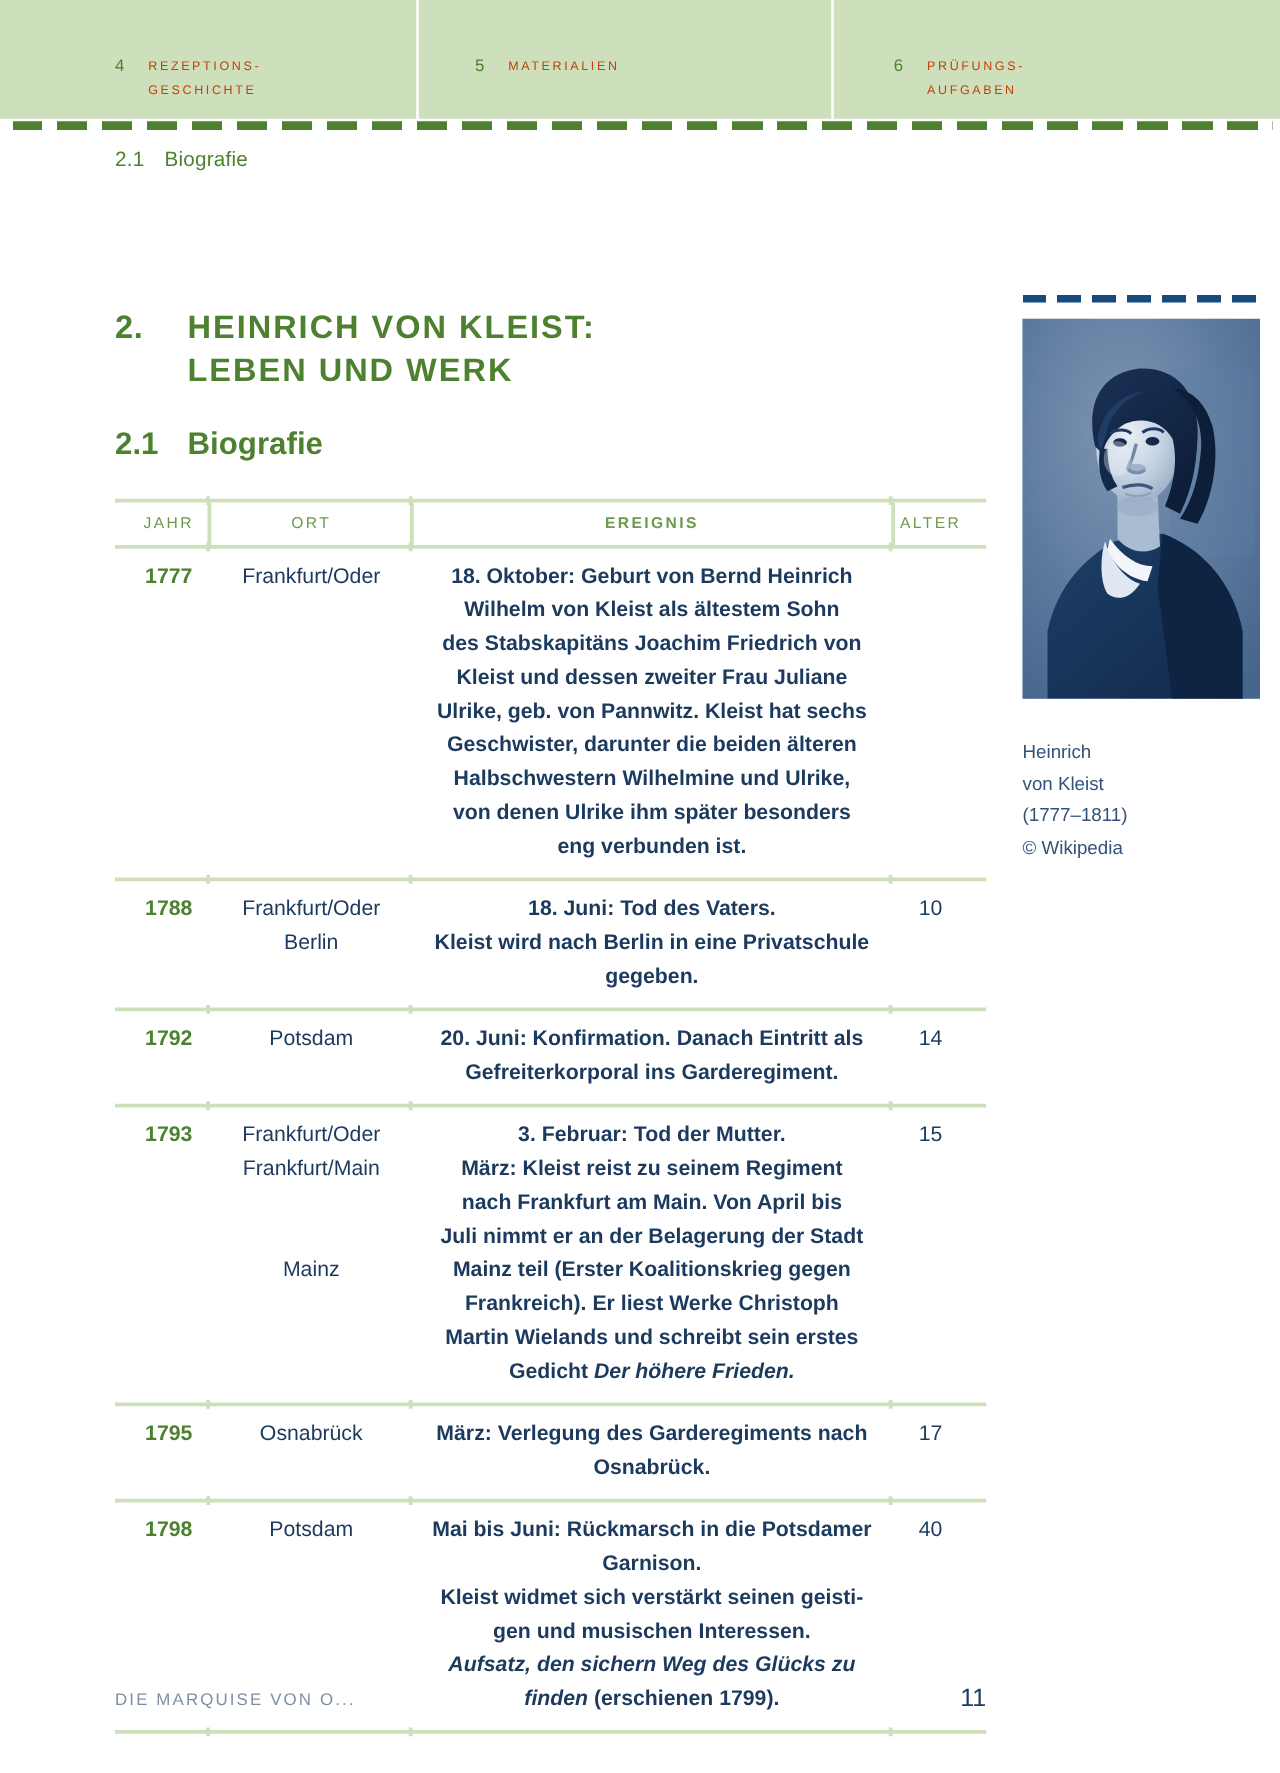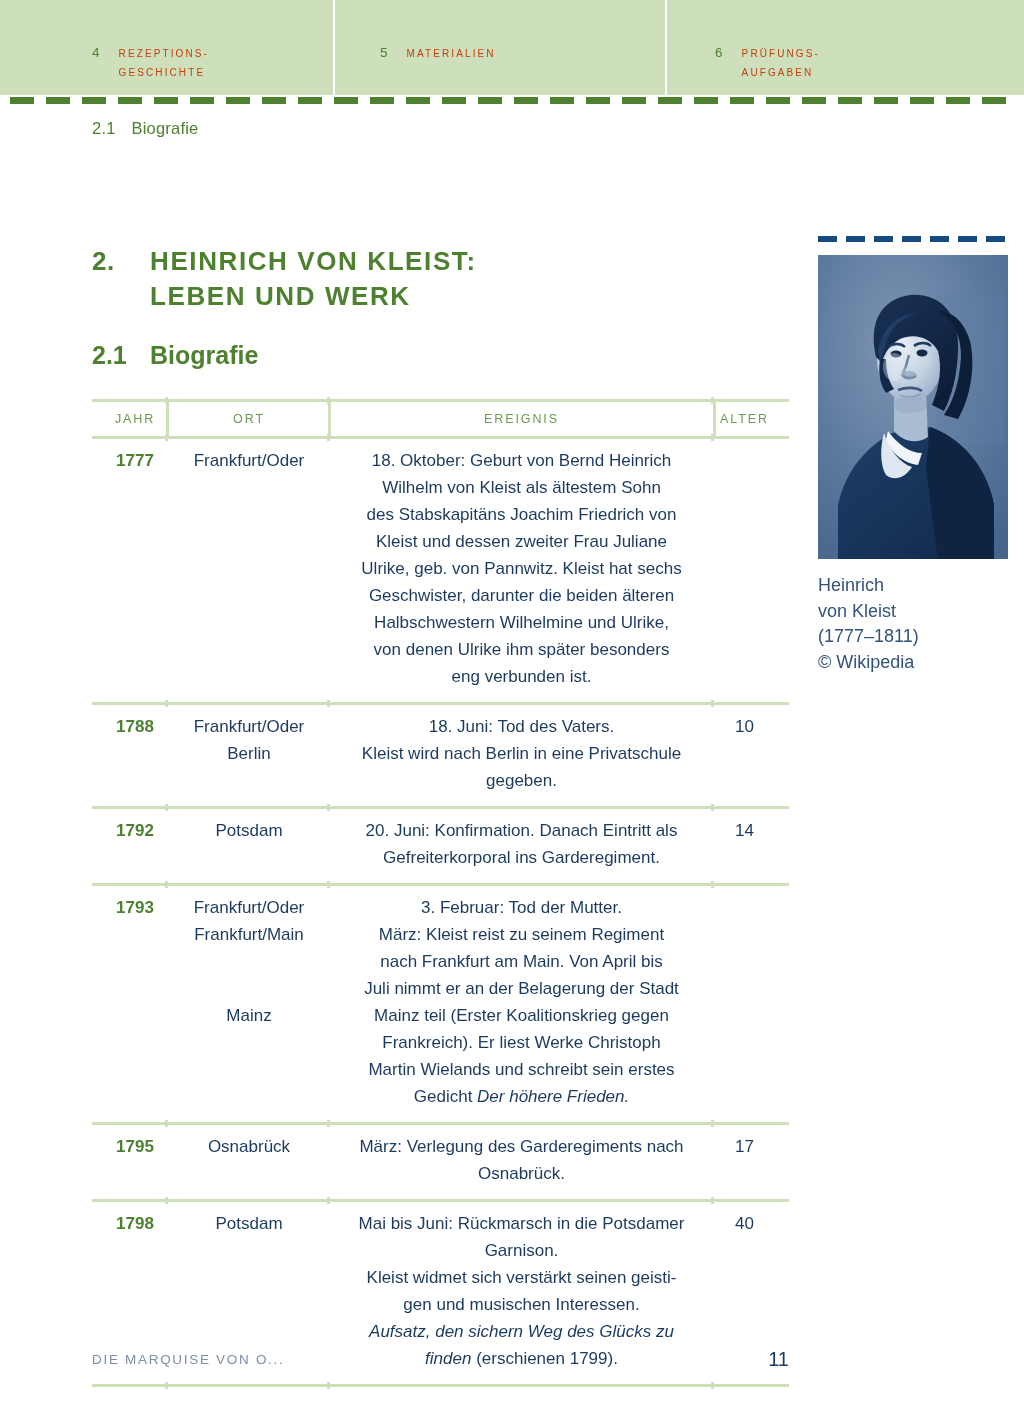--- a/index.html
+++ b/index.html
@@ -163,21 +163,21 @@
   .hline .tick.k2 { left: 235px; }
   .hline .tick.k3 { left: 619px; }
 
   .cell {
     box-sizing: border-box;
     position: relative;
     text-align: center;
   }
   .c-jahr  { width: 74px;  padding: 8px 0 12px 12px; }
   .c-ort   { width: 162px; padding: 8px 8px 12px 12px; }
-  .c-ereig { width: 385px; padding: 8px 10px 12px 12px; }
+  .c-ereig { width: 385px; padding: 8px 10px 12px 12px; font-weight: bold; }
   .c-alter { width: 76px;  padding: 8px 13px 12px 0; }
 
   .vdiv {
     position: absolute;
     left: 0;
     top: 0;
     bottom: 0;
     width: 3px;
     background: #cedfbc;
   }
@@ -237,22 +237,22 @@
   }
   .portrait {
     width: 190px;
     height: 304px;
     position: relative;
     overflow: hidden;
     background: #5b7a9d;
   }
   .portrait svg { display: block; }
   .caption {
-    margin-top: 14px;
-    font-size: 18px;
+    margin-top: 30px;
+    font-size: 15px;
     line-height: 25.5px;
     color: #33537a;
     white-space: pre-line;
   }
 
   
   .footer-left {
     position: absolute;
     left: 92px;
     top: 1352px;
@@ -434,20 +434,23 @@
     </div>
     <div class="cell c-ereig">
       <span class="ereig"><span>3. Februar: Tod der Mutter.
 März: Kleist reist zu seinem Regiment
 nach Frankfurt am Main. Von April bis
 Juli nimmt er an der Belagerung der Stadt
 Mainz teil (Erster Koalitionskrieg gegen
 Frankreich). Er liest Werke Christoph
 Martin Wielands und schreibt sein erstes
 Gedicht </span><i>Der höhere Frieden.</i><span></span></span>
+    </div>
+    <div class="cell c-alter">
+      <span class="alter">15</span>
     </div>
   </div>
 
   <div class="hline">
     <span class="tick k1"></span>
     <span class="tick k2"></span>
     <span class="tick k3"></span>
   </div>
 
   <div class="trow">

